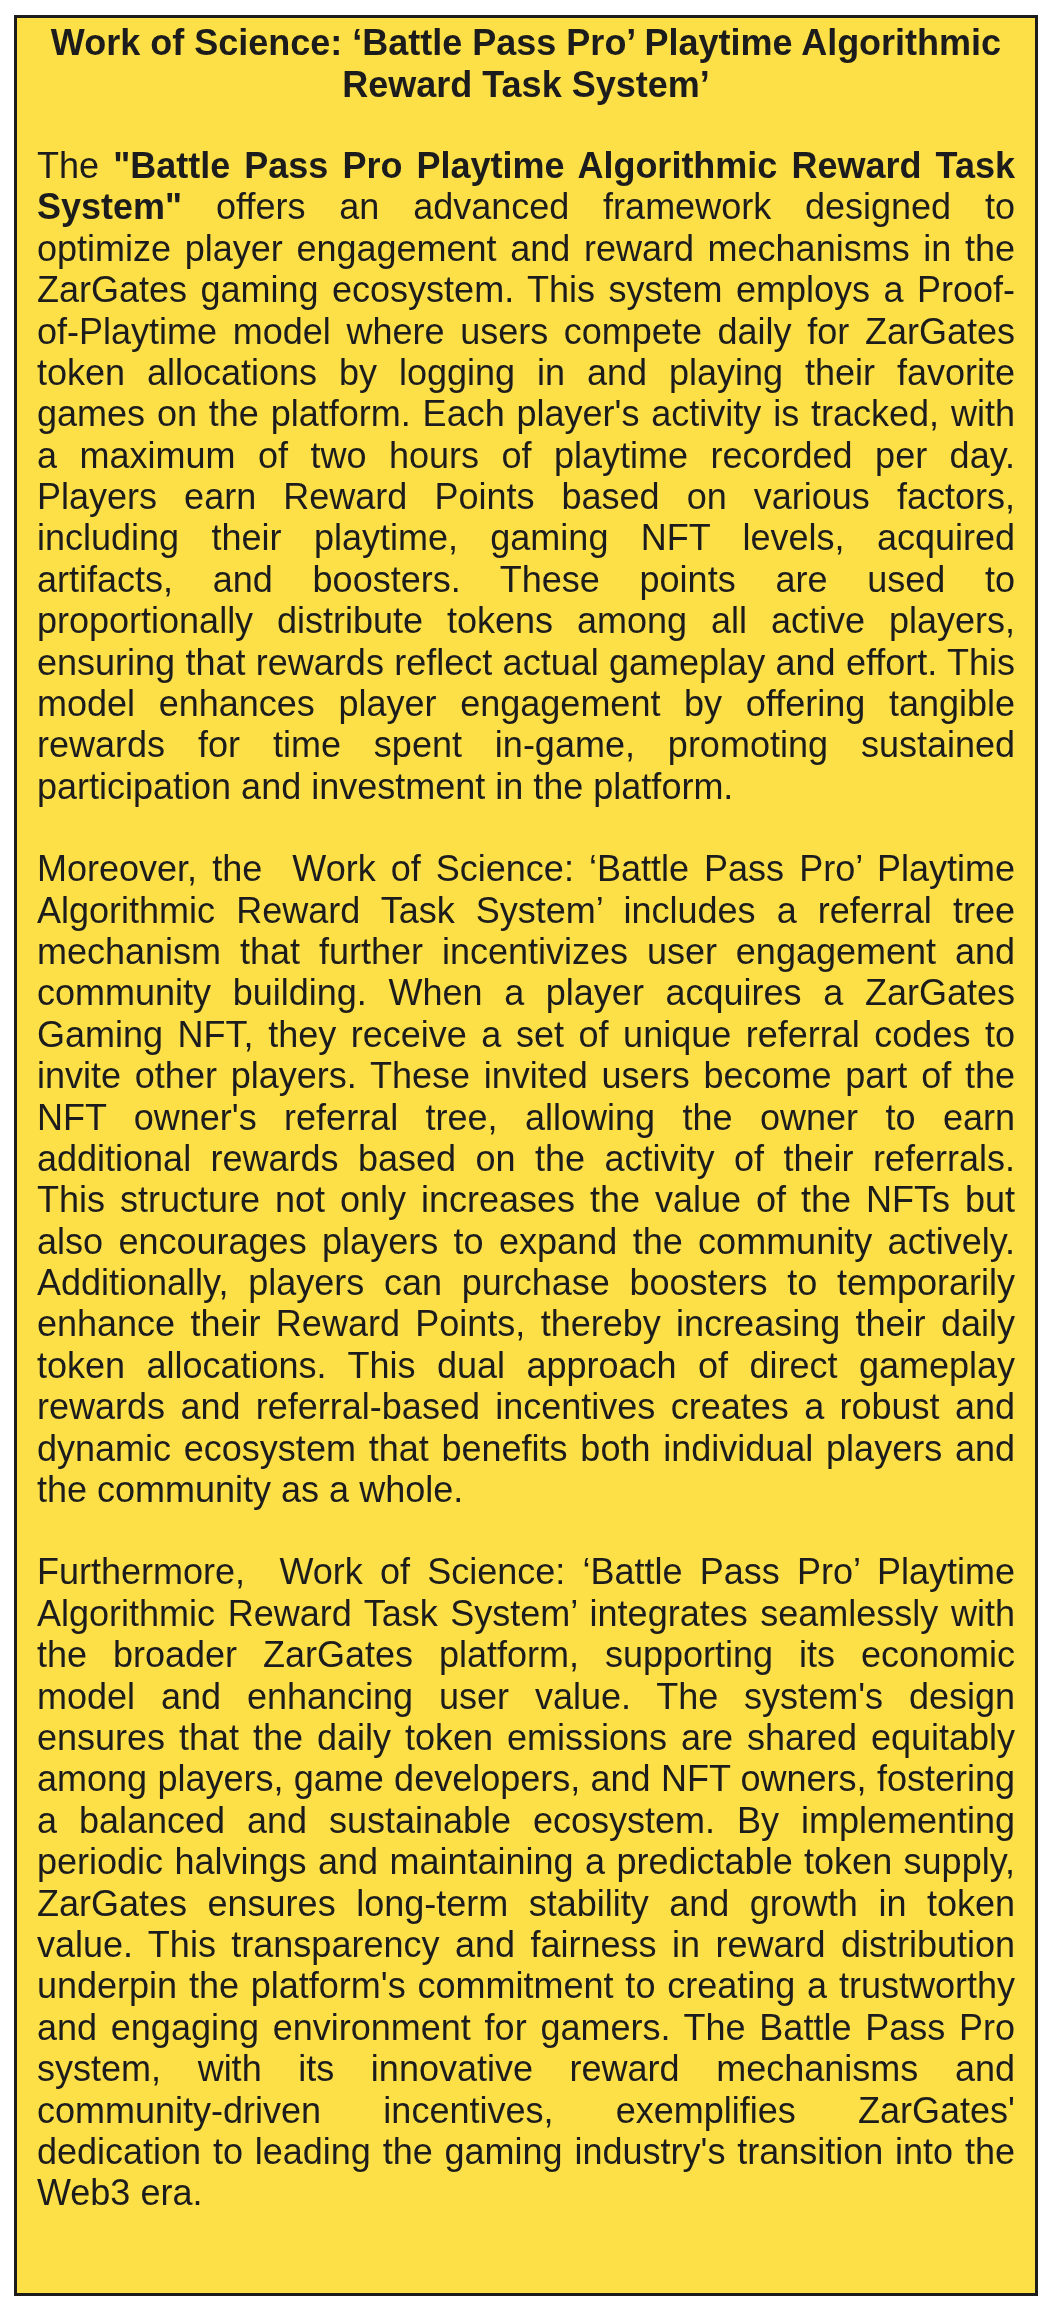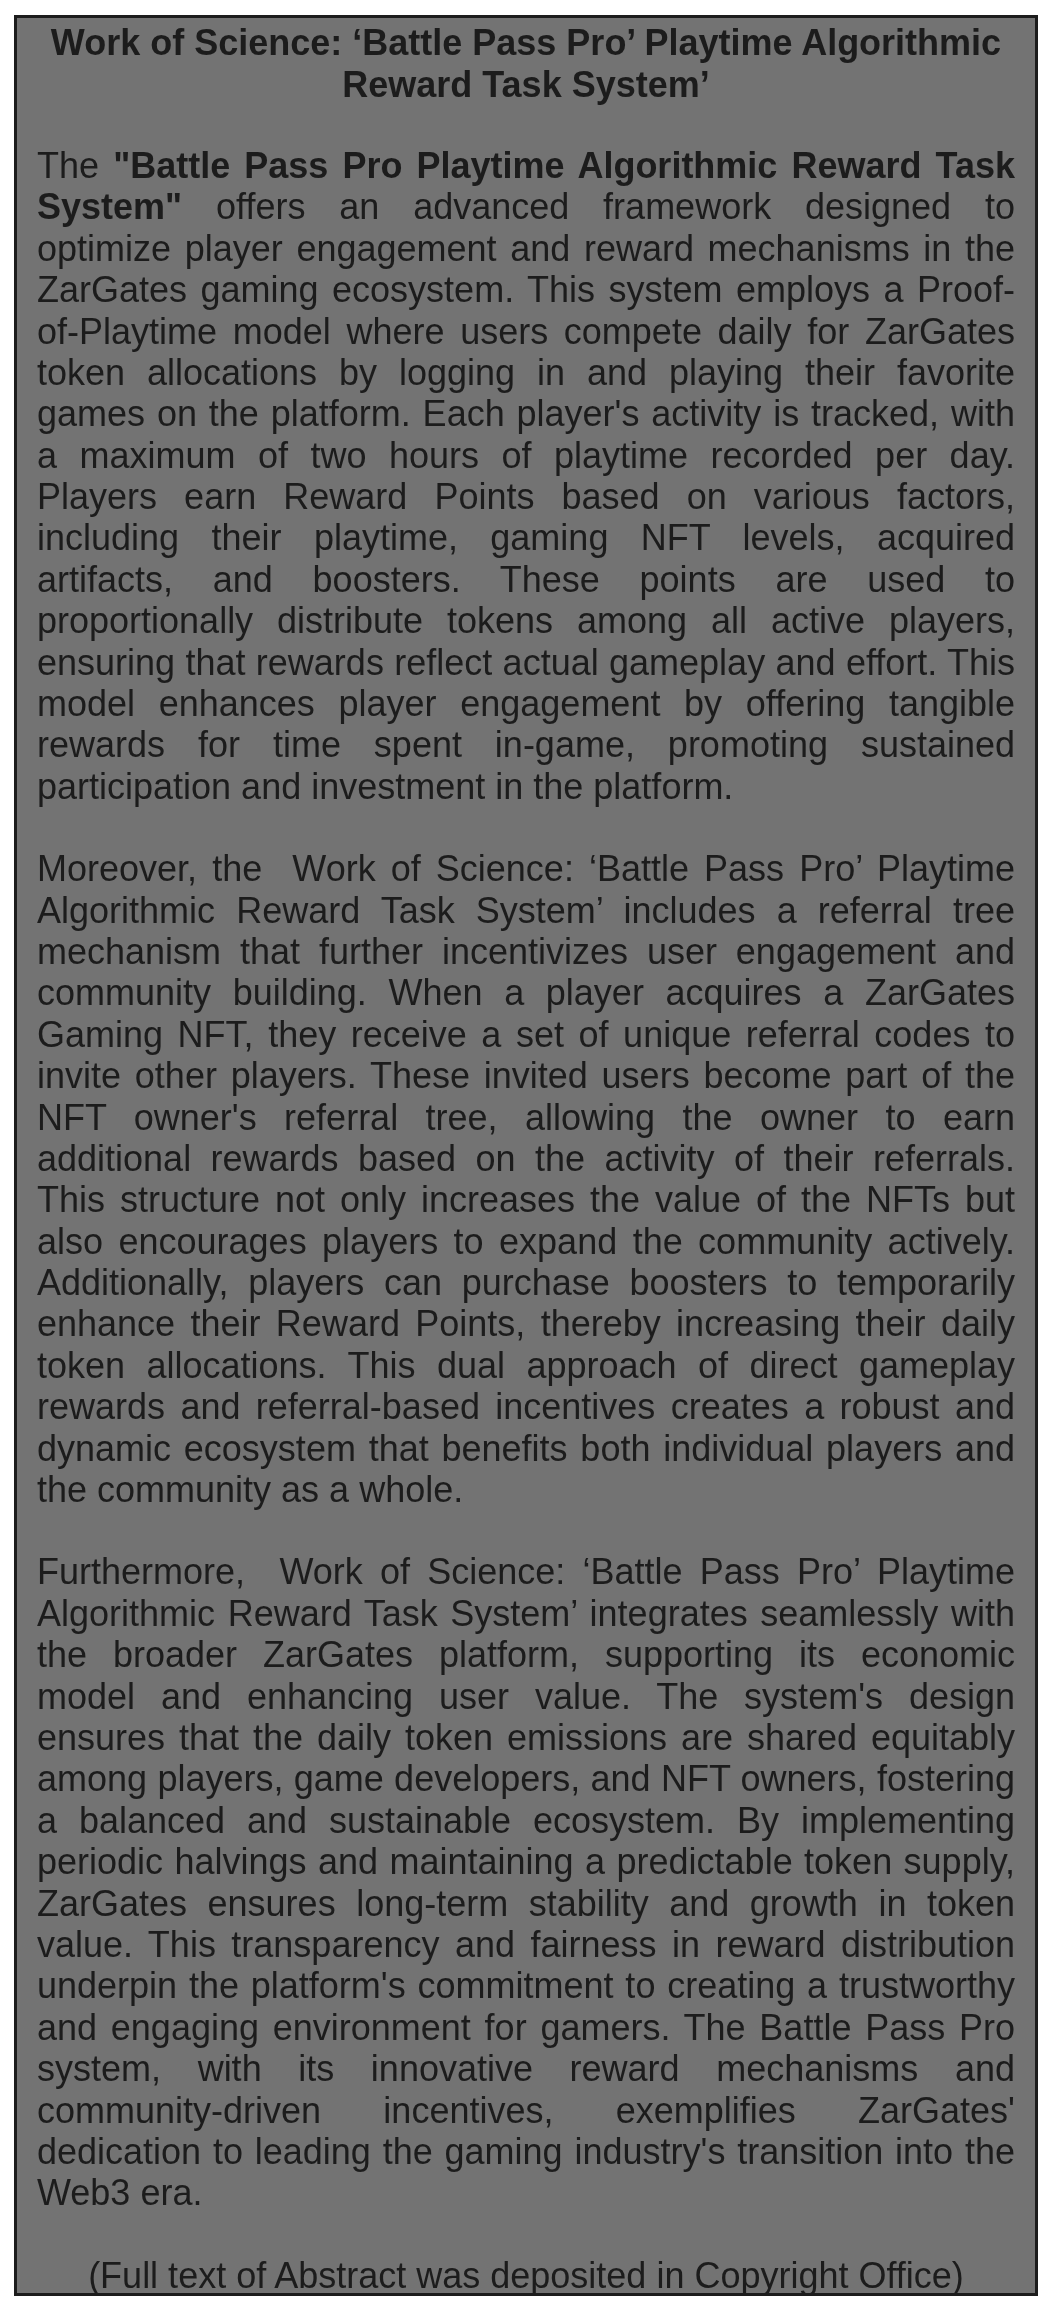--- a/index.html
+++ b/index.html
@@ -17,21 +17,21 @@
   .doc-box {
     position: absolute;
     left: 14px;
     top: 15px;
     width: 1024px;
     height: 2281px;
     box-sizing: border-box;
     border: 3px solid #1c1c1c;
     padding: 4px 20px 6px 20px;
     overflow: hidden;
-    background: #737373;
+    background: #fde047;
   }
   .title {
     margin: 0 0 38px 0;
     font-size: 36px;
     font-weight: bold;
     line-height: 1.18;
     text-align: center;
     color: #1c1c1c;
   }
   .para {
@@ -58,14 +58,13 @@
 
 <div class="doc-box" style="border-color: rgb(28, 28, 28);">
   <h1 class="title">Work of Science: ‘Battle Pass Pro’ Playtime Algorithmic Reward Task System’</h1>
 
   <div>
       <p class="para"><span>The </span><b>"Battle Pass Pro Playtime Algorithmic Reward Task System"</b><span> offers an advanced framework designed to optimize player engagement and reward mechanisms in the ZarGates gaming ecosystem. This system employs a Proof-of-Playtime model where users compete daily for ZarGates token allocations by logging in and playing their favorite games on the platform. Each player's activity is tracked, with a maximum of two hours of playtime recorded per day. Players earn Reward Points based on various factors, including their playtime, gaming NFT levels, acquired artifacts, and boosters. These points are used to proportionally distribute tokens among all active players, ensuring that rewards reflect actual gameplay and effort. This model enhances player engagement by offering tangible rewards for time spent in-game, promoting sustained participation and investment in the platform.</span></p>
       <p class="para"><span>Moreover, the  Work of Science: ‘Battle Pass Pro’ Playtime Algorithmic Reward Task System’ includes a referral tree mechanism that further incentivizes user engagement and community building. When a player acquires a ZarGates Gaming NFT, they receive a set of unique referral codes to invite other players. These invited users become part of the NFT owner's referral tree, allowing the owner to earn additional rewards based on the activity of their referrals. This structure not only increases the value of the NFTs but also encourages players to expand the community actively. Additionally, players can purchase boosters to temporarily enhance their Reward Points, thereby increasing their daily token allocations. This dual approach of direct gameplay rewards and referral-based incentives creates a robust and dynamic ecosystem that benefits both individual players and the community as a whole.</span></p>
       <p class="para"><span>Furthermore,  Work of Science: ‘Battle Pass Pro’ Playtime Algorithmic Reward Task System’ integrates seamlessly with the broader ZarGates platform, supporting its economic model and enhancing user value. The system's design ensures that the daily token emissions are shared equitably among players, game developers, and NFT owners, fostering a balanced and sustainable ecosystem. By implementing periodic halvings and maintaining a predictable token supply, ZarGates ensures long-term stability and growth in token value. This transparency and fairness in reward distribution underpin the platform's commitment to creating a trustworthy and engaging environment for gamers. The Battle Pass Pro system, with its innovative reward mechanisms and community-driven incentives, exemplifies ZarGates' dedication to leading the gaming industry's transition into the Web3 era.</span></p>
     </div>
 
-  <p class="footer-note">(Full text of Abstract was deposited in Copyright Office)</p>
 </div>
 
 </body></html>

